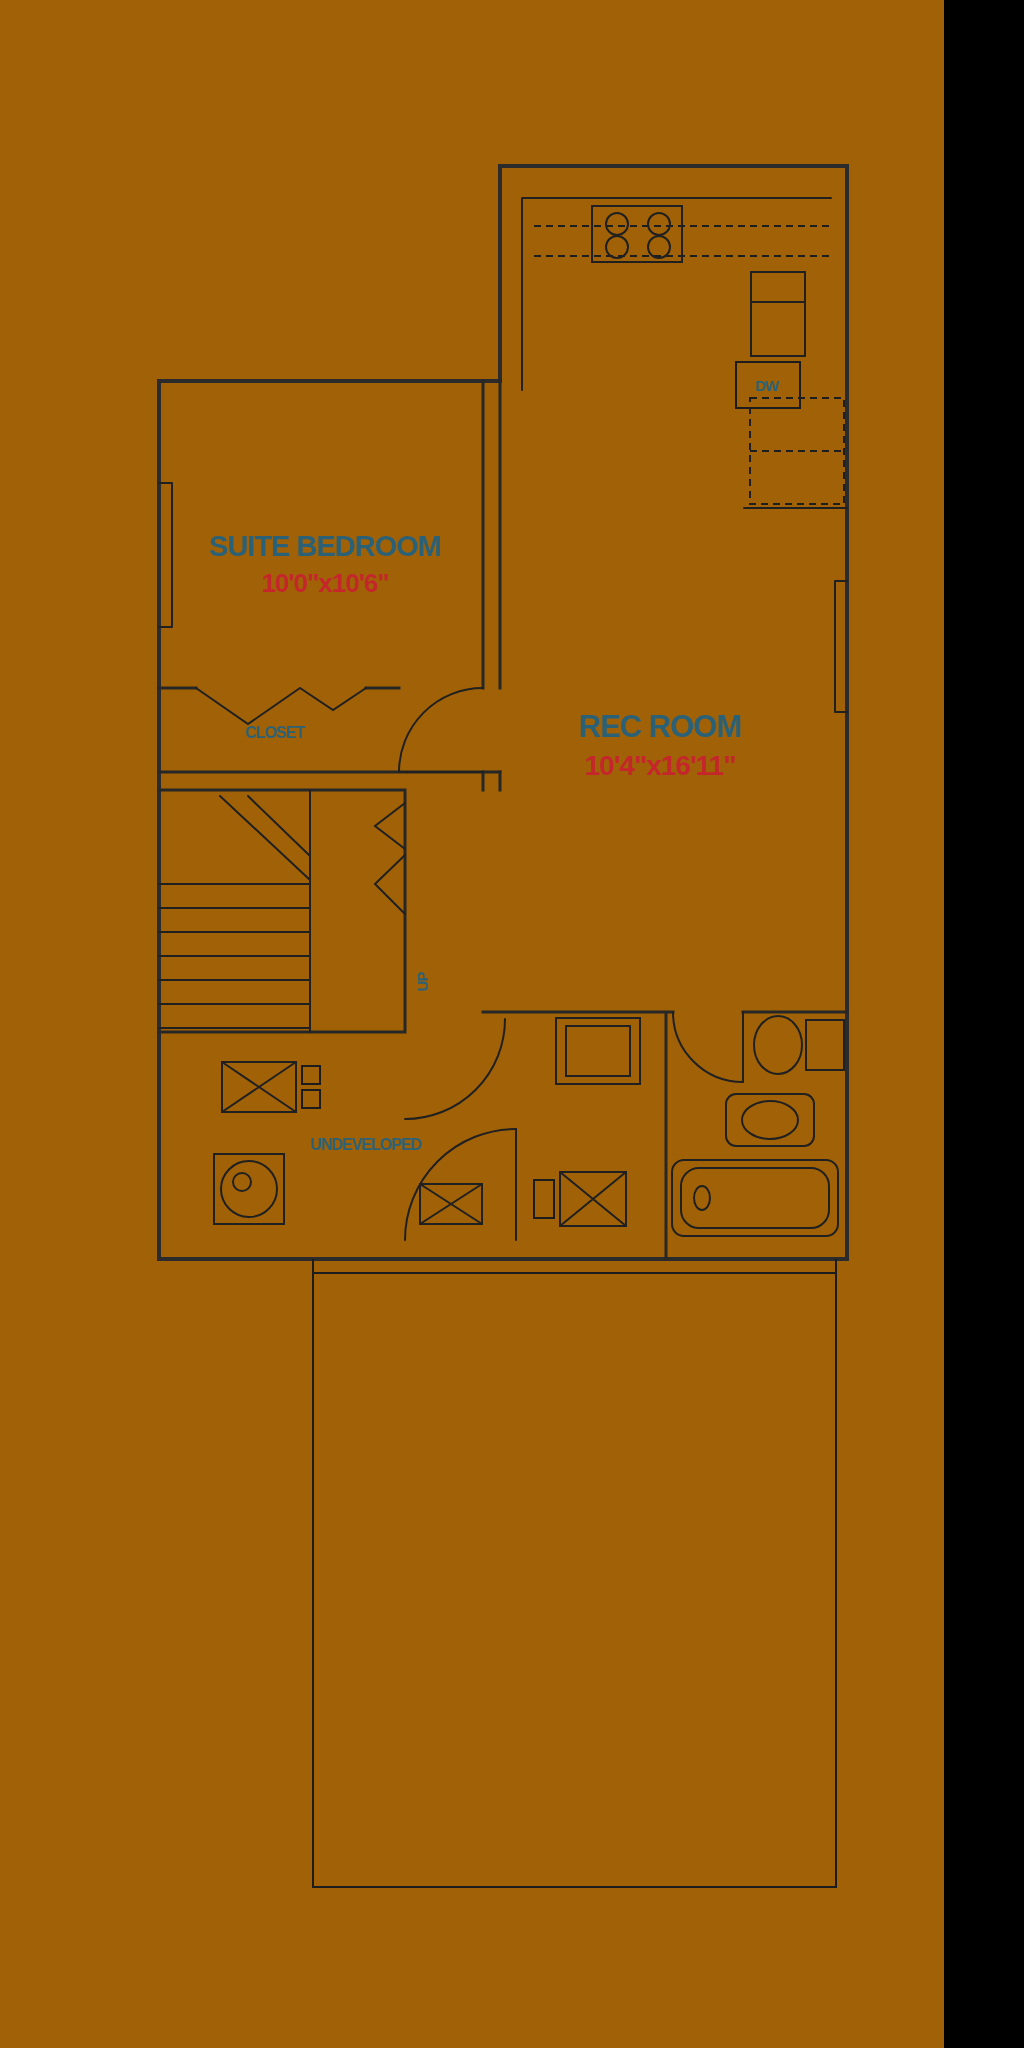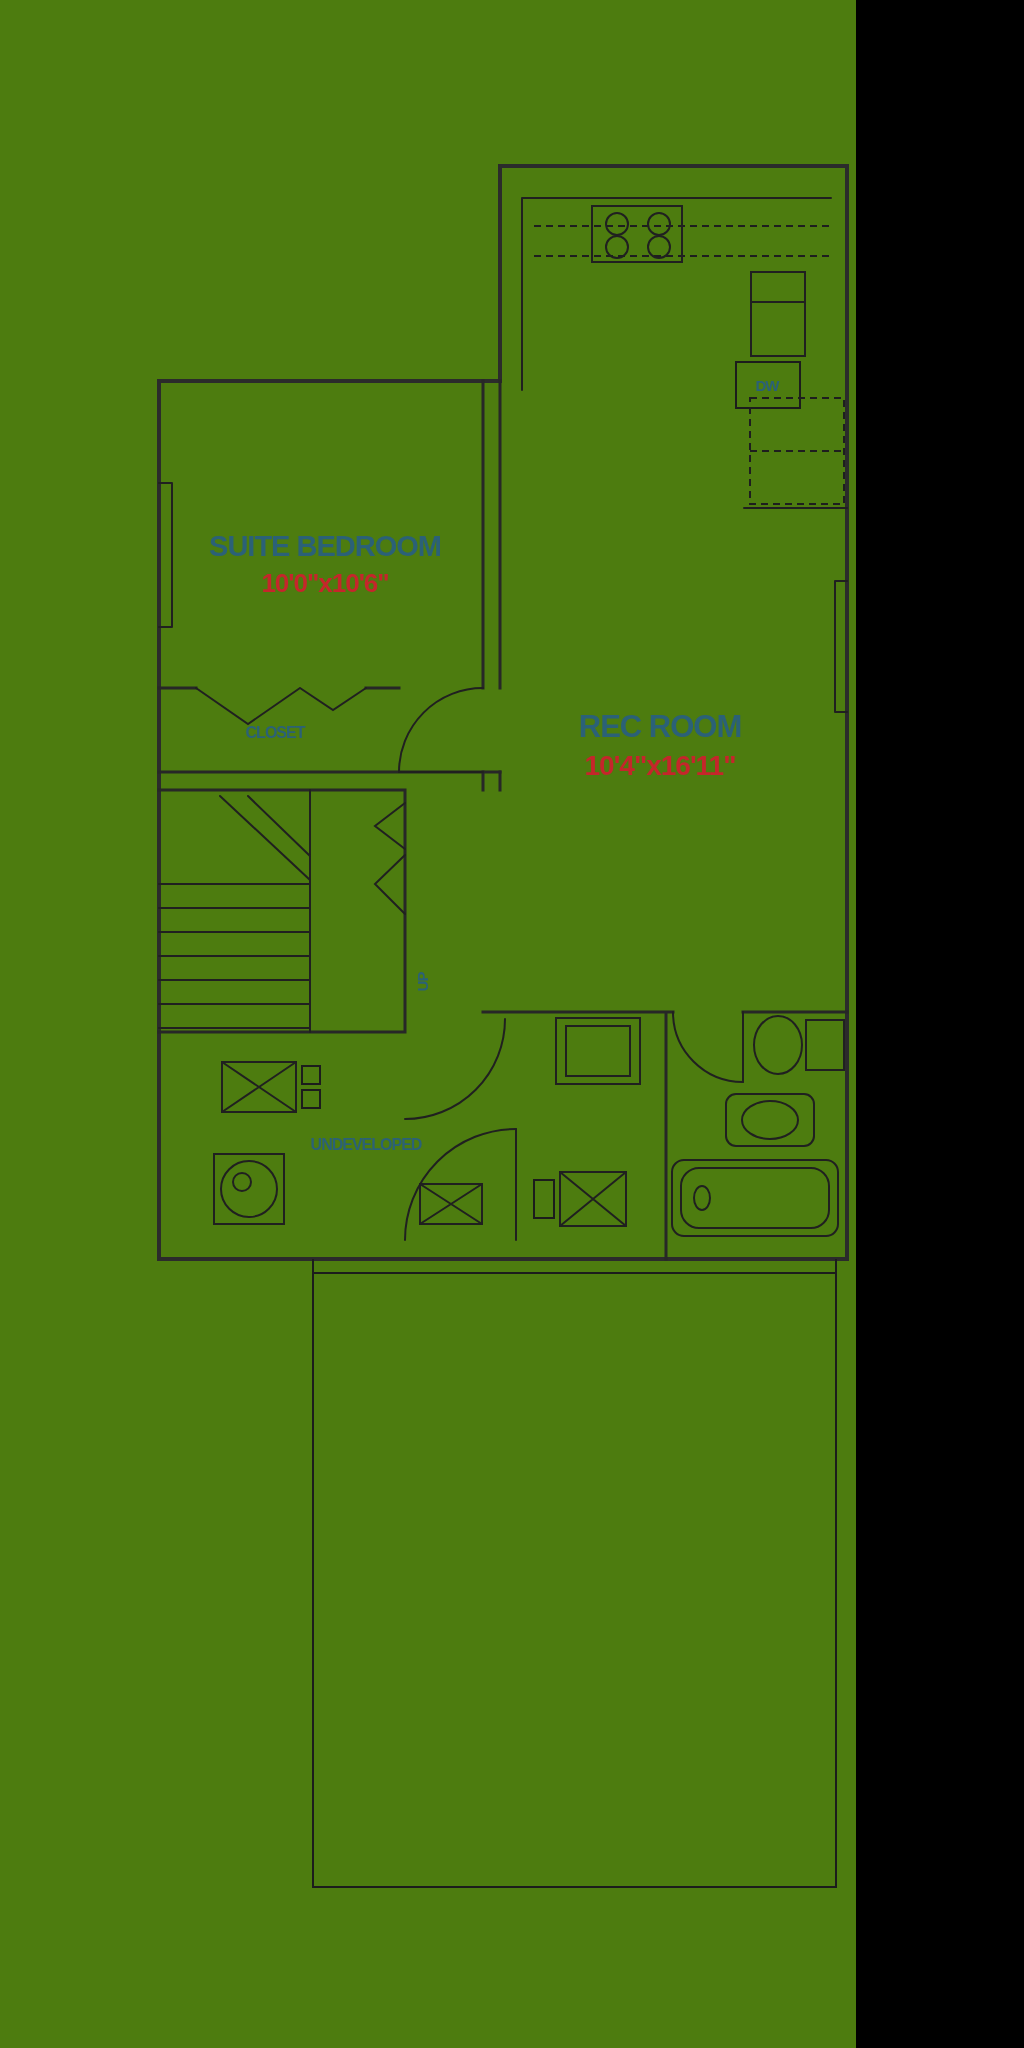--- a/index.html
+++ b/index.html
@@ -1,16 +1,16 @@
 <!DOCTYPE html>
 <html><head>
 <meta charset="utf-8">
 <style>
   html,body{margin:0;padding:0;background:#000;}
-  .canvas{position:relative;width:856px;height:2048px;background:#4d7c0f;overflow:hidden;}
+  .canvas{position:relative;width:944px;height:2048px;background:#a16207;overflow:hidden;}
   svg{position:absolute;left:0;top:0;}
   svg text{font-family:"Liberation Sans", sans-serif;font-weight:bold;letter-spacing:-1px;}
   .room-label{fill:#2b6177;}
   .dim-label{fill:#c5262b;}
   .small-label{fill:#2b6177;}
   .wall{stroke:#2b2b2b;stroke-width:4;fill:none;stroke-linecap:square;}
   .wall-thin{stroke:#272727;stroke-width:3;fill:none;stroke-linecap:square;}
   .detail{stroke:#202020;stroke-width:2;fill:none;stroke-linecap:round;}
   .dashed{stroke:#1e1e1e;stroke-width:2;fill:none;stroke-dasharray:7 5;}
   .faint{stroke:#1c1c1c;stroke-width:2;fill:none;}

